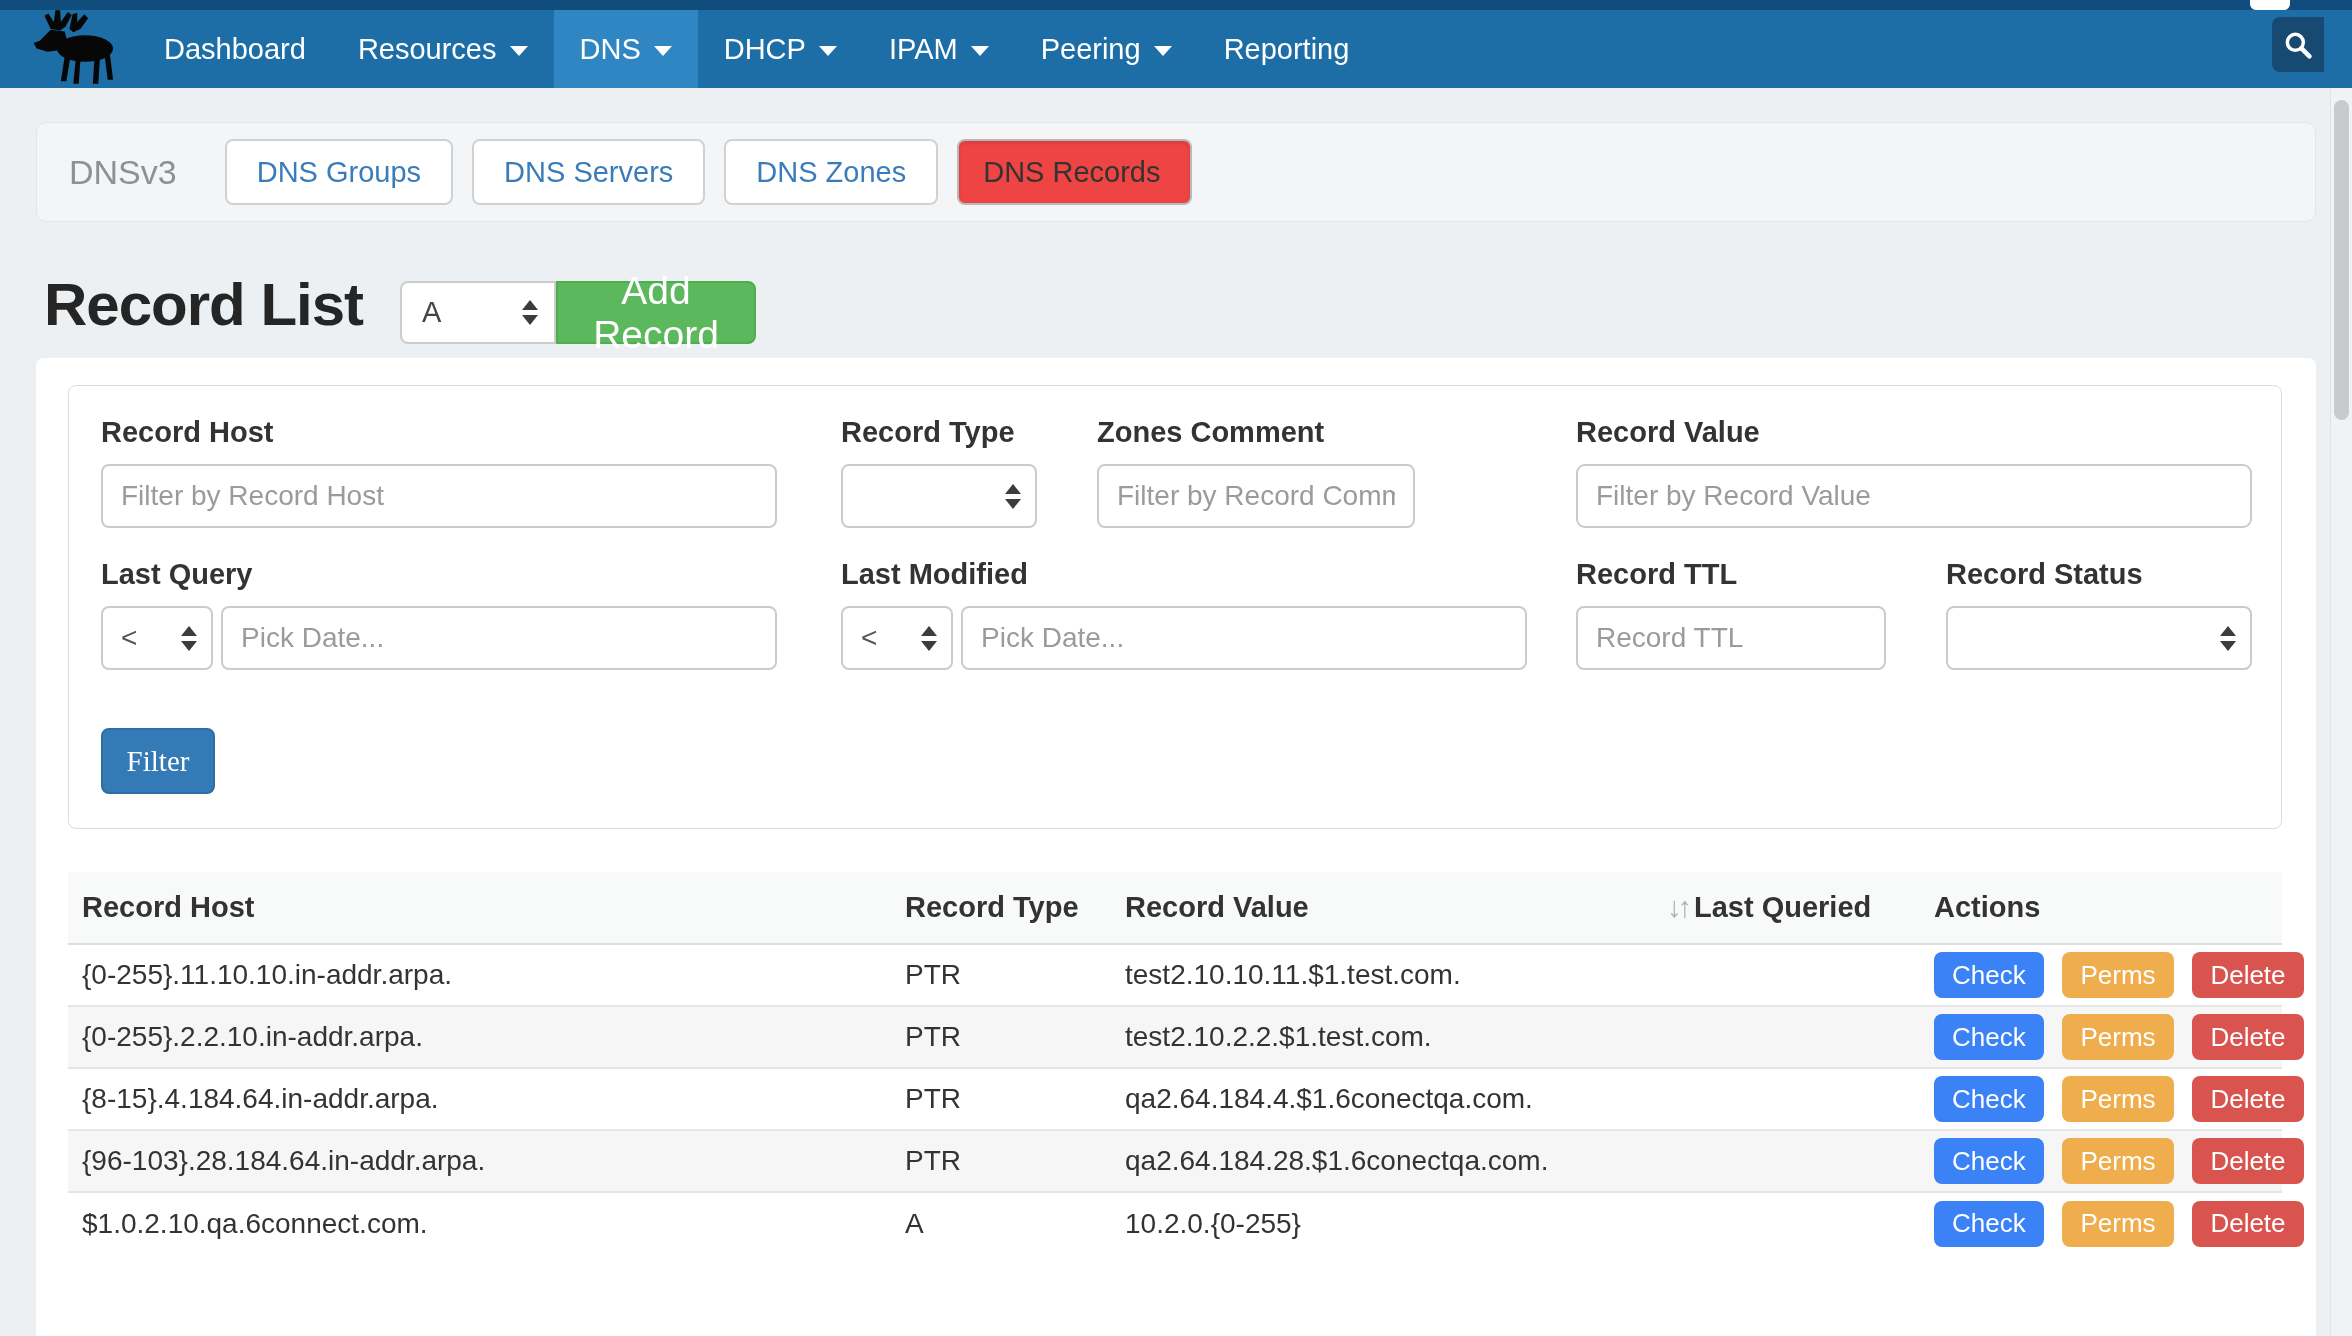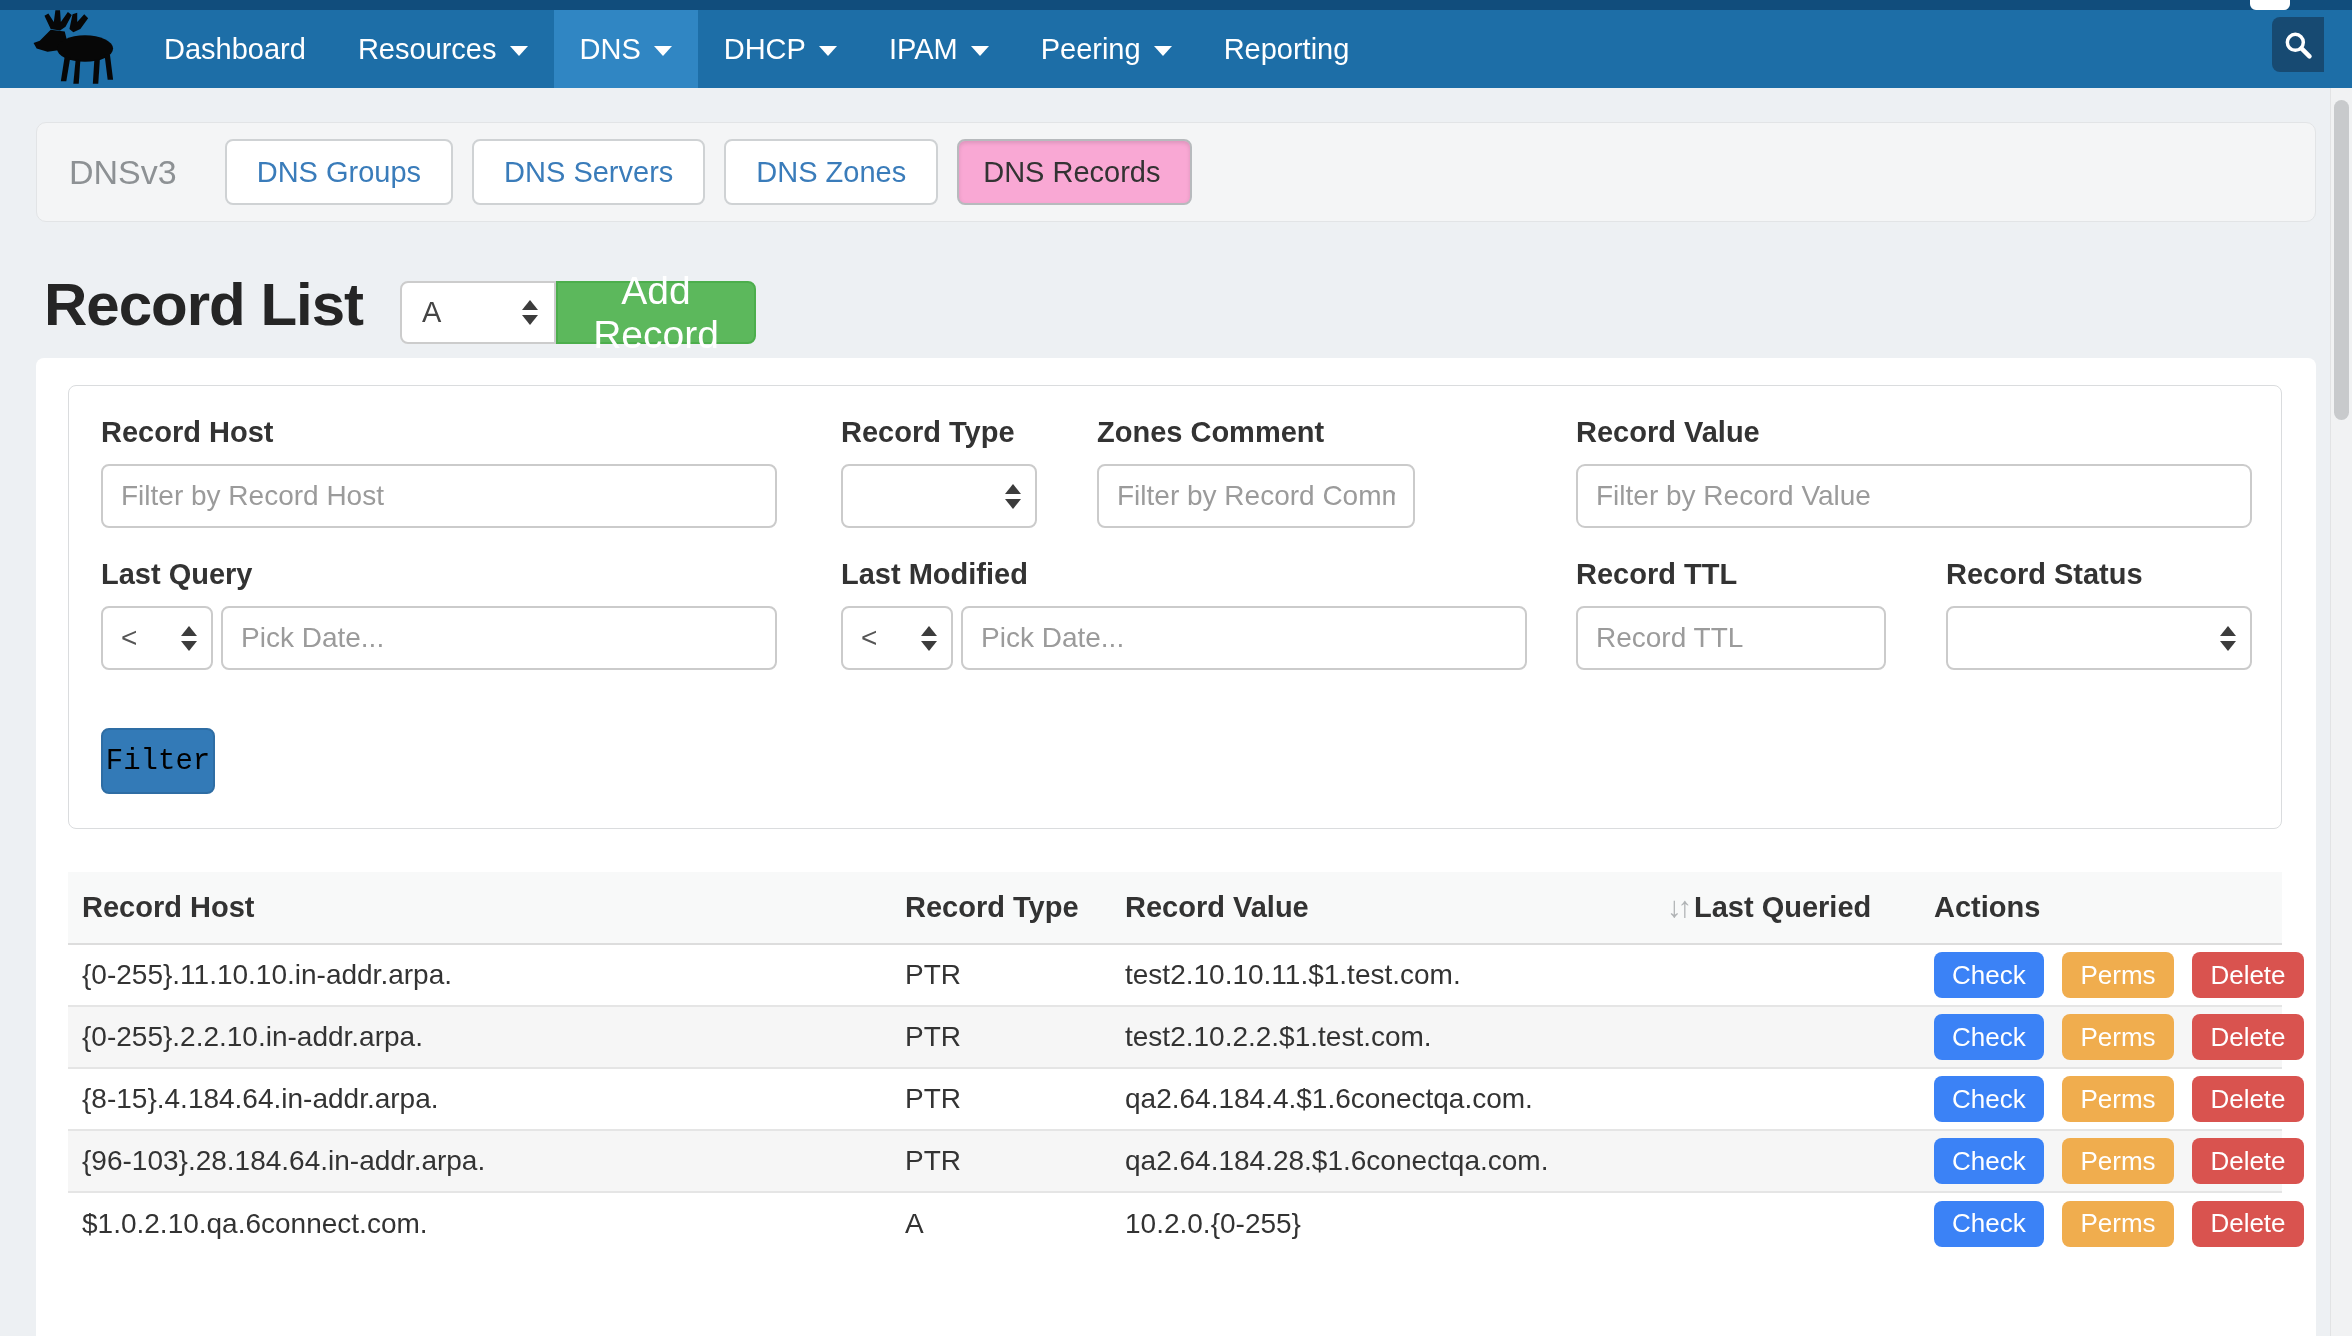--- a/index.html
+++ b/index.html
@@ -27,21 +27,21 @@
                   font-family:"Liberation Sans", sans-serif; }
   .search-input::placeholder { color:#949494; }
   
   .subnav { position:absolute; left:36px; top:122px; width:2280px; height:100px; background:#f4f5f6;
             border:1px solid #e2e4e6; border-radius:10px; display:flex; align-items:center; padding:0 32px; }
   .subnav-title { font-size:34px; color:#8d9194; margin-right:48px; }
   .subnav-tabs { display:flex; gap:19px; }
   .subtab { height:66px; padding:0 30px; background:#ffffff; border:2px solid #cfd2d4; border-radius:8px;
             font-size:29px; color:#3a7cba; display:flex; align-items:center; cursor:pointer;
             font-family:"Liberation Sans", sans-serif; }
-  .subtab.active { background:#f9a8d4; border-color:#b7babd; color:#333; box-shadow:inset 0 2px 4px rgba(0,0,0,.12);padding-left:24px; }
+  .subtab.active { background:#ef4444; border-color:#b7babd; color:#333; box-shadow:inset 0 2px 4px rgba(0,0,0,.12);padding-left:24px; }
   
   .page-title { position:absolute; left:44px; top:270px; font-size:60px; font-weight:700; color:#252525; letter-spacing:-1px; }
   .type-select { position:absolute; left:400px; top:281px; width:156px; height:63px; background:#fff;
                  border:2px solid #cccccc; border-radius:8px 0 0 8px; display:flex; align-items:center;
                  padding:0 16px 0 20px; font-size:29px; color:#444; cursor:pointer; }
   .add-record-btn { position:absolute; left:556px; top:281px; width:200px; height:63px; background:#5cb85c;
                     border:2px solid #4cae4c; border-radius:0 8px 8px 0; color:#fff; font-size:39px;
                     display:flex; align-items:center; justify-content:center; cursor:pointer;
                     font-family:Liberation Sans, sans-serif; }
   
@@ -53,22 +53,22 @@
   
   .filter-card { position:absolute; left:32px; top:27px; width:2214px; height:444px;
                  border:1px solid #dadcde; border-radius:8px; background:#fff; }
   .f-label { position:absolute; font-size:29px; font-weight:700; color:#333; }
   .f-input { position:absolute; height:64px; border:2px solid #cbcbcb; border-radius:8px; font-size:28px;
              color:#555; padding:0 18px; outline:none; background:#fff; font-family:"Liberation Sans", sans-serif; }
   .f-input::placeholder { color:#9b9b9b; }
   .f-select { position:absolute; height:64px; border:2px solid #cbcbcb; border-radius:8px; background:#fff;
               display:flex; align-items:center; padding:0 14px 0 18px; font-size:28px; color:#555; cursor:pointer; }
   .filter-btn { position:absolute; left:32px; top:342px; width:114px; height:66px; background:#337ab7;
-                border:2px solid #2e6da4; border-radius:8px; color:#000000; font-size:29px; cursor:pointer;
-                font-family:Liberation Mono, monospace; }
+                border:2px solid #2e6da4; border-radius:8px; color:#ffffff; font-size:29px; cursor:pointer;
+                font-family:Liberation Serif, serif; }
   
   .records-table { position:absolute; left:32px; top:514px; width:2214px; border-collapse:collapse; table-layout:fixed; }
   .records-table thead th { background:#f8f9f9; font-size:29px; font-weight:700; color:#333; text-align:left;
                             padding:0 14px; height:72px; border-bottom:2px solid #dddddd; }
   .records-table tbody td { font-size:28px; color:#333; padding:0 14px; height:62px; border-top:2px solid #e5e5e5; }
   .records-table tbody tr:first-child td { border-top:none; }
   .records-table tbody tr:nth-child(even) { background:#f6f6f6; }
   .sort-icon { color:#b0b3b5; font-weight:400; letter-spacing:-4px; margin-right:6px; }
   .actions-cell { white-space:nowrap; }
   .act-btn { height:46px; padding:0 18px; border:none; border-radius:8px; color:#fff; font-size:26px;

